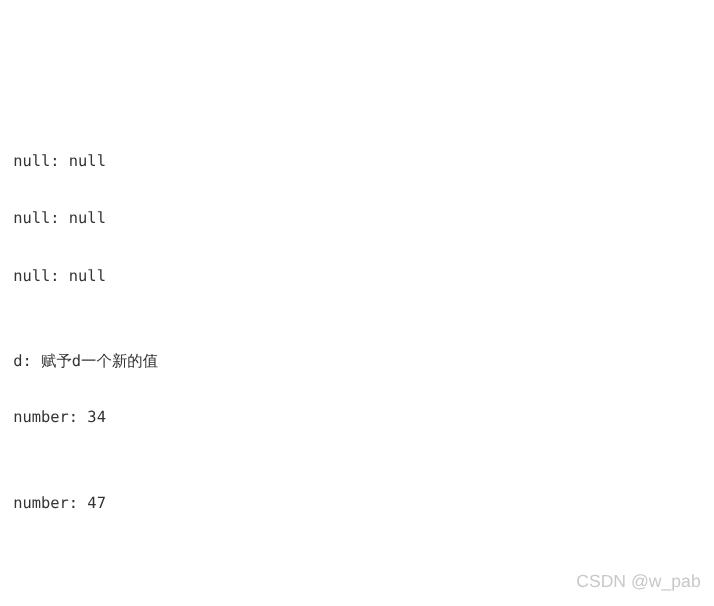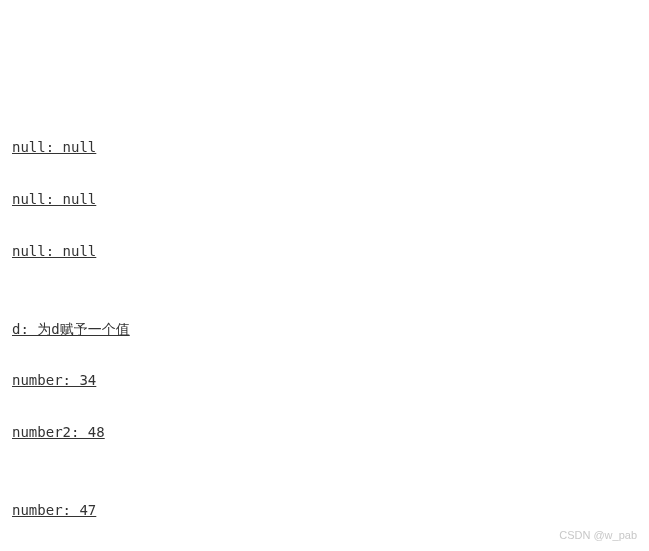--- a/index.html
+++ b/index.html
@@ -12,44 +12,43 @@
     padding: 6px 12px;
     white-space: pre;
     position: relative;
     width: 649px;
     height: 551px;
     overflow: hidden;
   }
   .console {
     white-space: pre;
   }
-  .line { display: block; text-decoration: underline; }
+  .line { display: block; }
   .watermark {
     position: absolute;
     bottom: 6px;
     right: 12px;
-    font-size: 11px;
+    font-size: 16px;
     color: #c8c8c8;
     font-family: sans-serif;
     white-space: nowrap;
   }
 </style>
 </head>
 <body>
 
 
 
 <div class="console">
 <span class="line">null: null</span>
 <span class="line">null: null</span>
 <span class="line">null: null</span>
 <span class="line"></span>
-<span class="line">d: 为d赋予一个值</span>
+<span class="line">d: 赋予d一个新的值</span>
 <span class="line">number: 34</span>
-<span class="line">number2: 48</span>
 <span class="line"></span>
 <span class="line">number: 47</span>
 
 
 <span class="line"></span>
 
 
 
 
 

